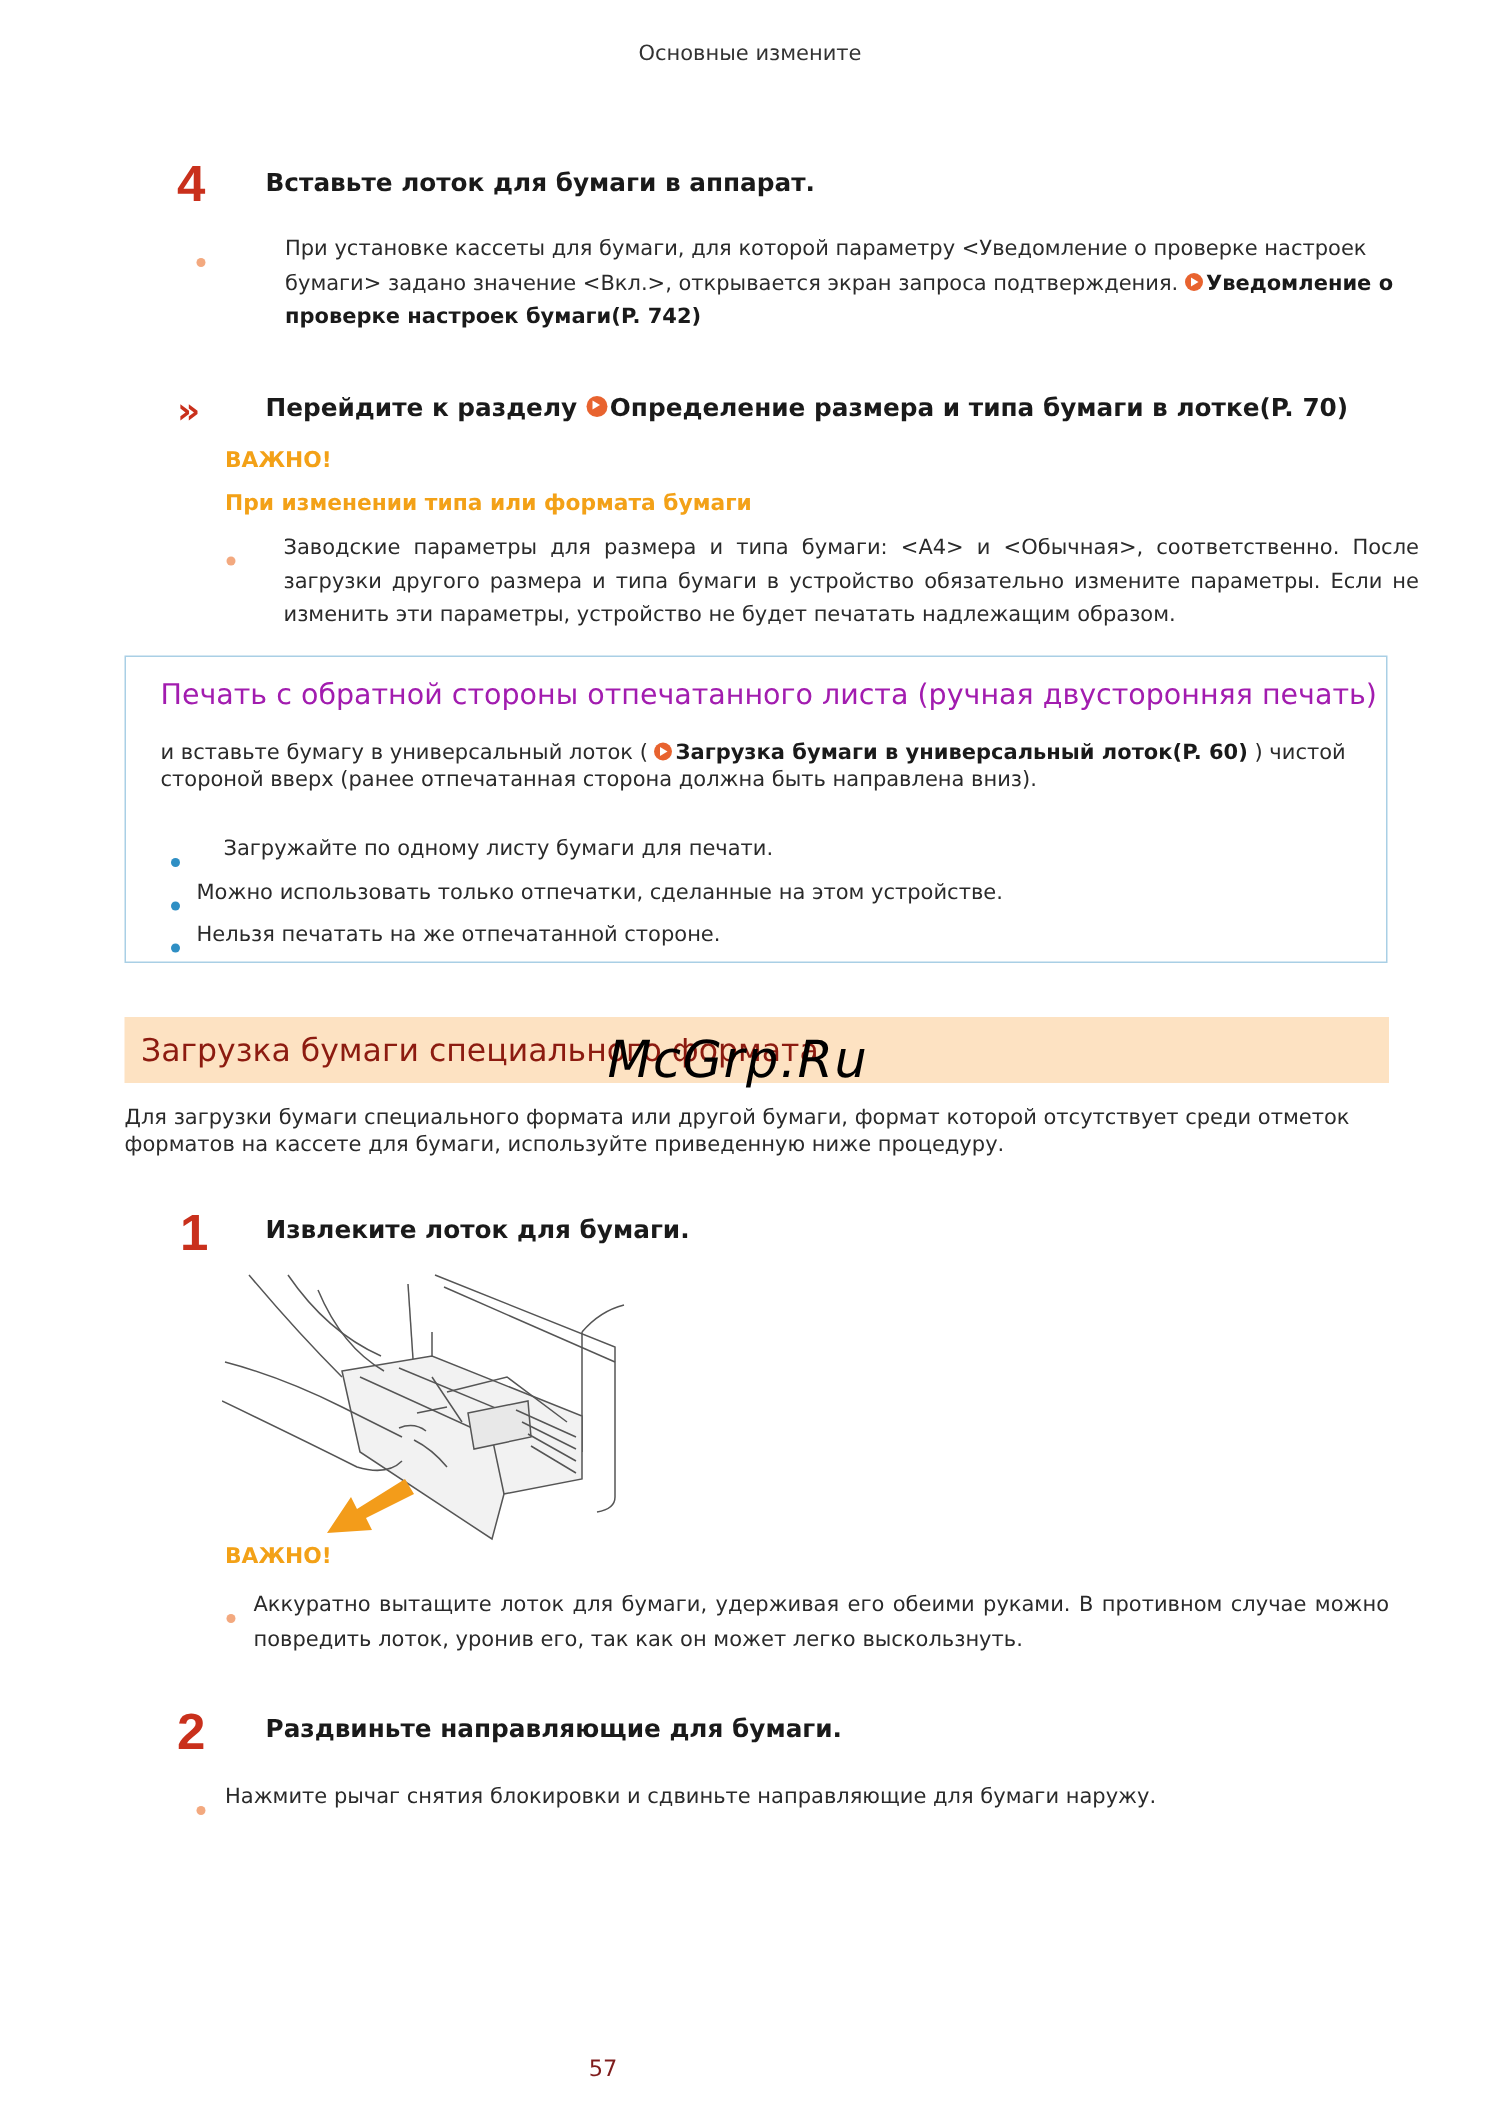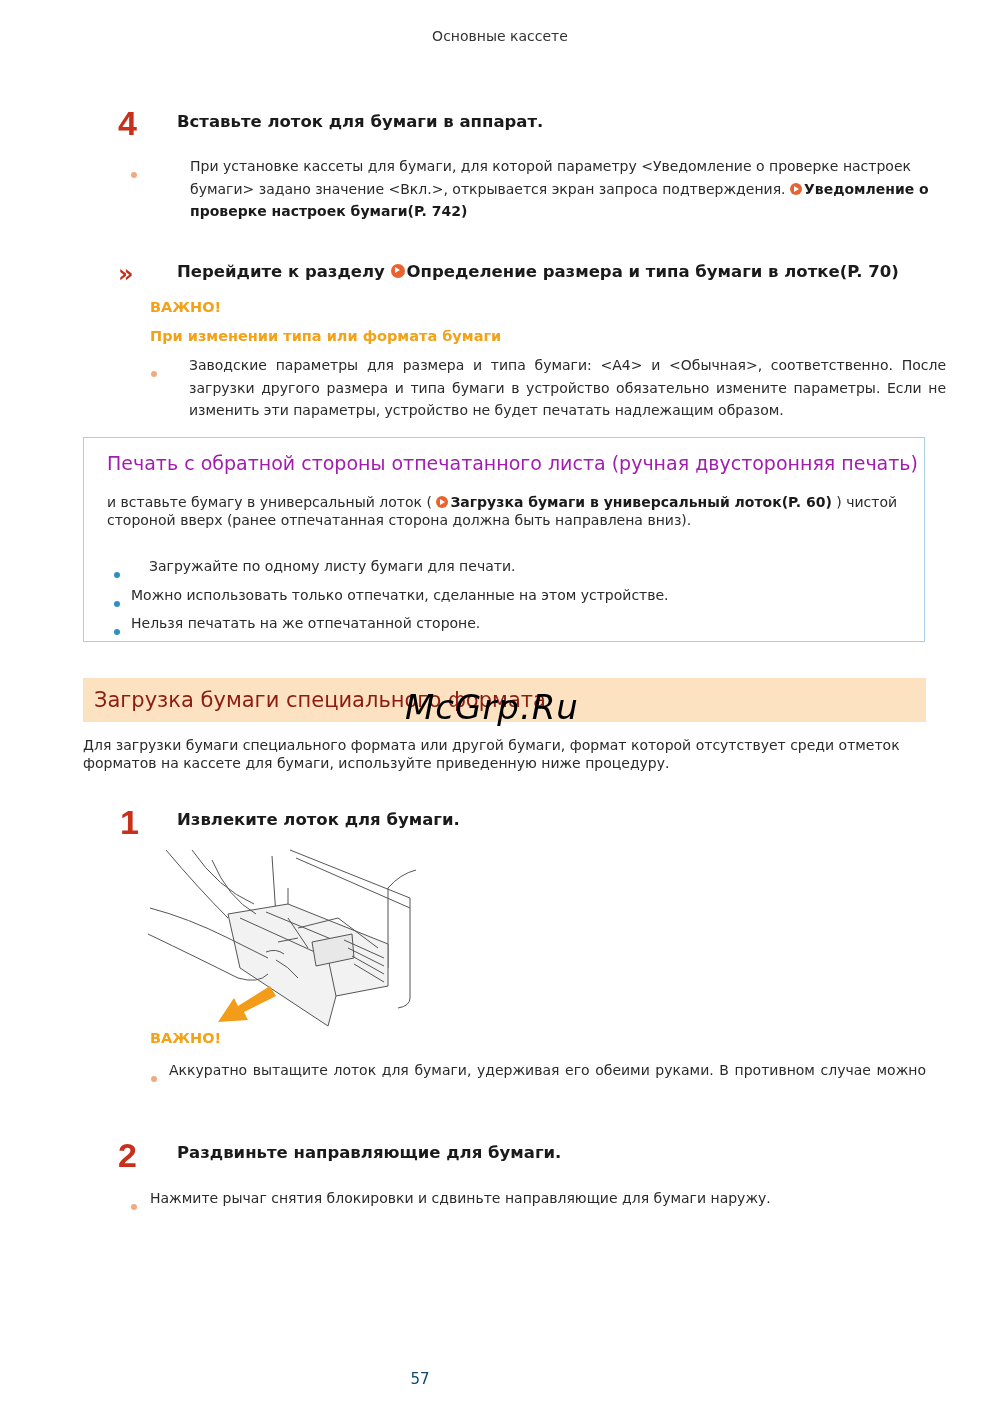--- a/index.html
+++ b/index.html
@@ -18,26 +18,26 @@
     .important { color: #f3a117; font-weight: bold; font-size: 14.5px; }
     .imp-sub { color: #f3a117; font-weight: bold; font-size: 14.5px; }
     .note-box { left: 83px; top: 437px; width: 842px; height: 205px; border: 1px solid #a9cfe5; box-sizing: border-box; }
     .note-title { color: #a21caf; font-weight: normal; font-size: 19px; }
     .note-text { font-size: 14px; line-height: 18px; color: #2a2a2a; }
     .section-band { left: 83px; top: 678px; width: 843px; height: 44px; background: #fde2c2; }
     .section-title { color: #8c1b10; font-size: 21px; }
     .watermark { font-family: "DejaVu Sans", sans-serif; font-style: italic; color: #000000; font-size: 34px; letter-spacing: 1px; }
     .chevrons { color: #c9301c; font-weight: bold; font-size: 24px; }
     .justify { text-align: justify; margin-left: 20px; }
-    .page-num { left: 0; width: 804px; top: 1370px; text-align: center; font-size: 15px; color: #0c4a6e; padding-left: 18px; }
+    .page-num { left: 0; width: 804px; top: 1370px; text-align: center; font-size: 15px; color: #7f1d1d; }
   </style>
 </head>
 <body>
 
-<div class="abs running-header">Основные кассете</div>
+<div class="abs running-header">Основные измените</div>
 
 <div class="abs step-num" style="left:118px; top:106px;">4</div>
 <div class="abs step-title" style="left:153px; top:112px;">Вставьте лоток для бумаги в аппарат.</div>
 <div class="abs" style="left:131px; top:163px;"><span class="dot dot-orange"></span></div>
 <div class="abs bullet-text" style="left:150px; top:155px; width:780px;margin-left:40px;">
   <div>При установке кассеты для бумаги, для которой параметру &lt;Уведомление о проверке настроек</div>
   <div><span>бумаги&gt; задано значение &lt;Вкл.&gt;, открывается экран запроса подтверждения. </span><span class="link-arrow"></span><span class="bold">Уведомление о</span></div>
   <div class="bold">проверке настроек бумаги(P. 742)</div>
 </div>
 
@@ -112,20 +112,21 @@
     <g fill="#f39c1a">
       <path d="M122 138 L128 148 L96 164 L100 172 L70 174 L86 150 L90 158 Z"></path>
     </g>
   </svg>
 </div>
 
 <div class="abs important" style="left:150px; top:1030px;">ВАЖНО!</div>
 <div class="abs" style="left:151px; top:1067px;"><span class="dot dot-orange"></span></div>
 <div class="abs bullet-text" style="left:169px; top:1059px; width:757px;">
   <div style="text-align:justify; text-align-last:justify;">Аккуратно вытащите лоток для бумаги, удерживая его обеими руками. В противном случае можно</div>
+  <div>повредить лоток, уронив его, так как он может легко выскользнуть.</div>
 </div>
 
 <div class="abs step-num" style="left:118px; top:1138px;">2</div>
 <div class="abs step-title" style="left:153px; top:1143px;">Раздвиньте направляющие для бумаги.</div>
 <div class="abs" style="left:131px; top:1195px;"><span class="dot dot-orange"></span></div>
 <div class="abs bullet-text" style="left:150px; top:1187px;">Нажмите рычаг снятия блокировки и сдвиньте направляющие для бумаги наружу.</div>
 
 <div class="abs page-num">57</div>
 
 </body></html>

